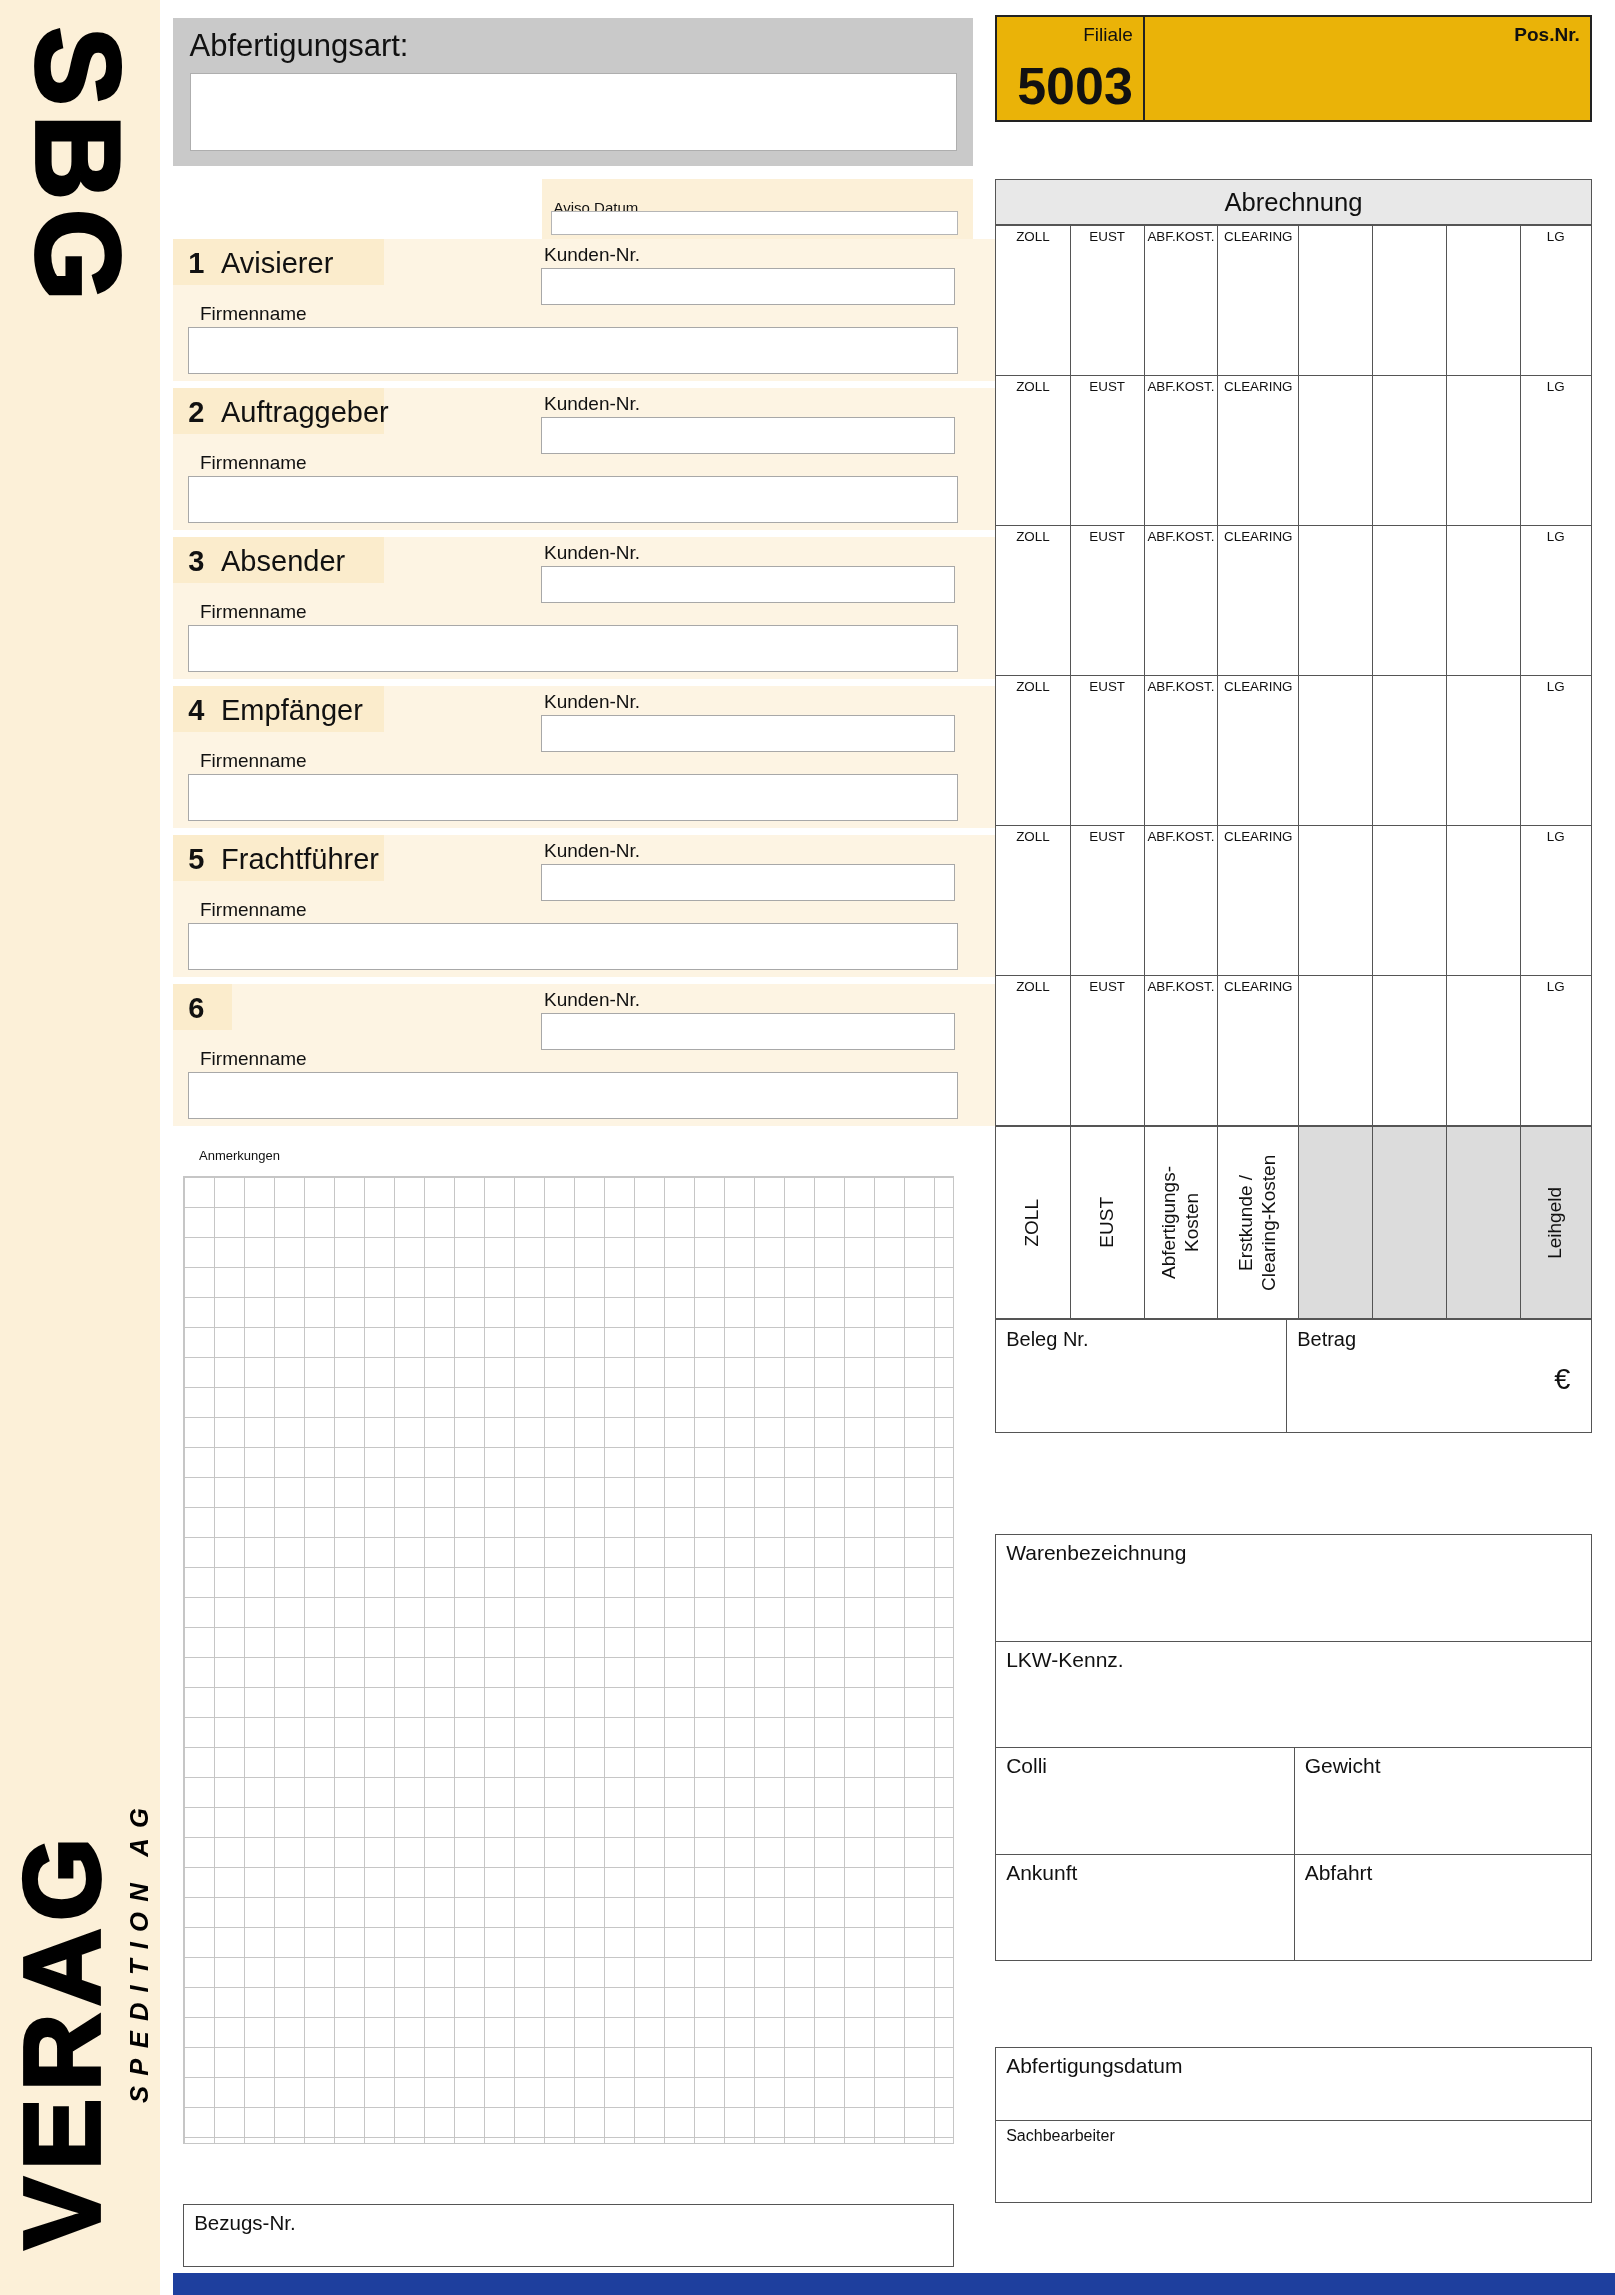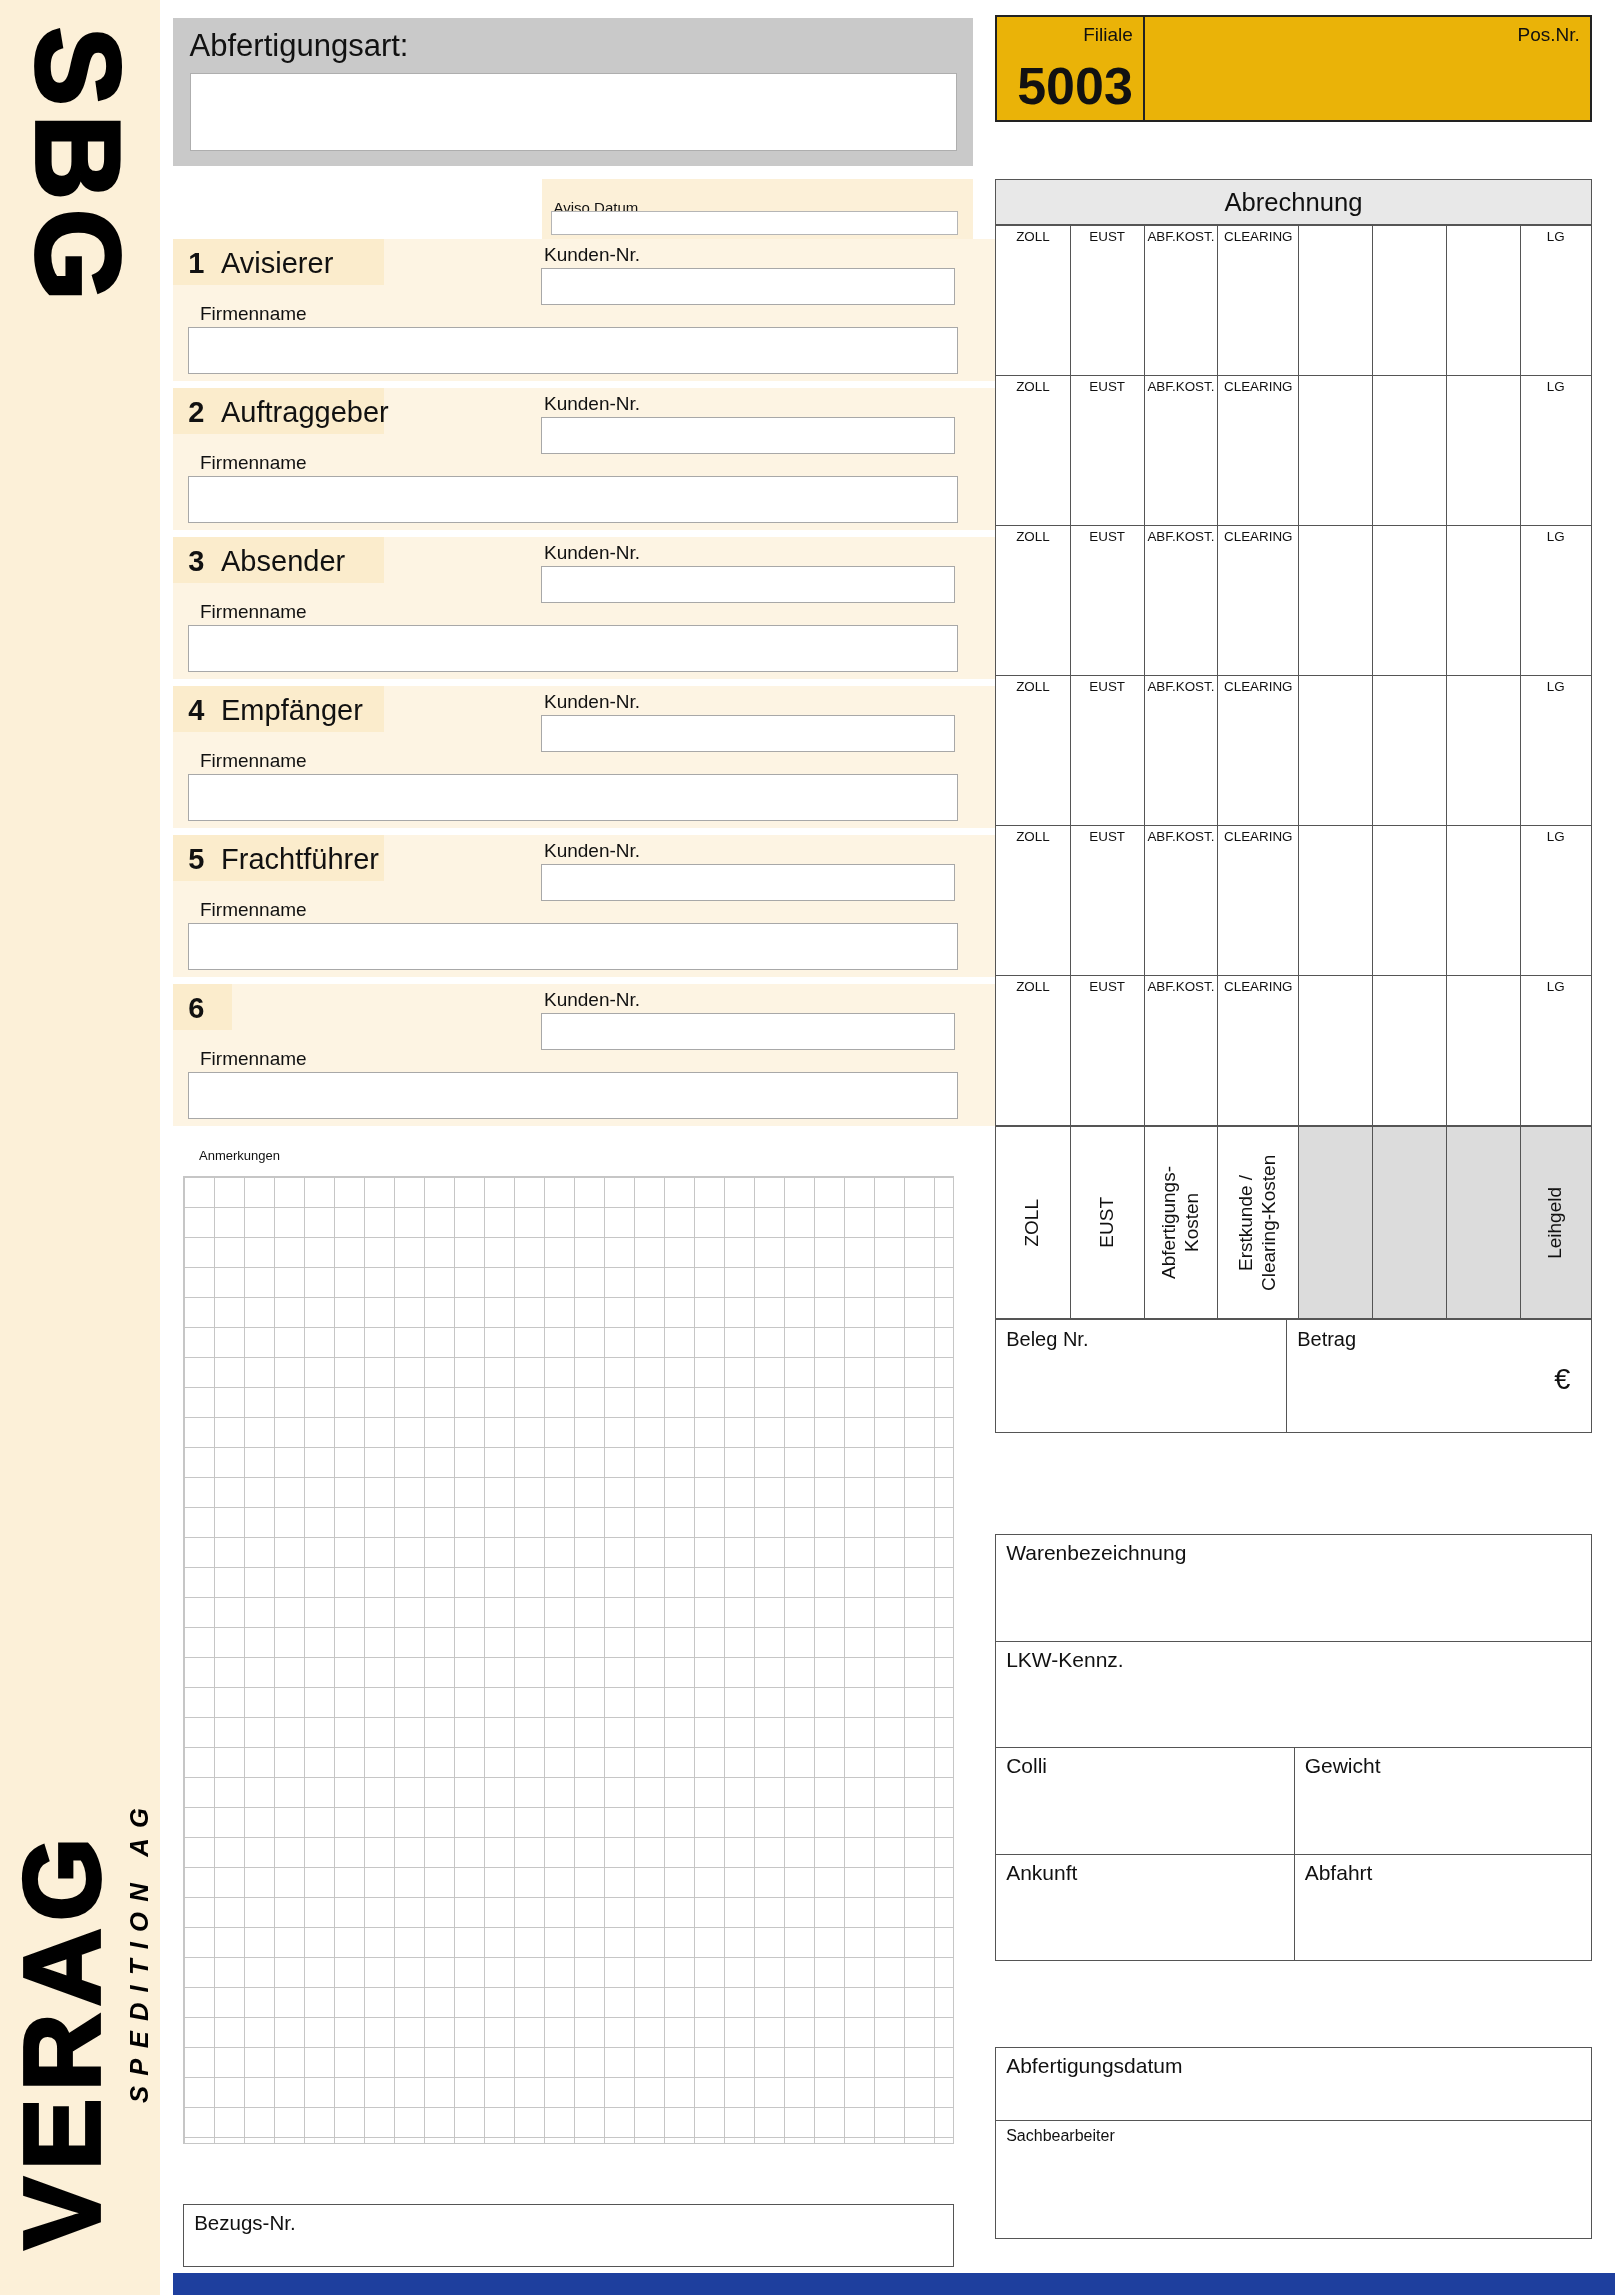--- a/index.html
+++ b/index.html
@@ -21,21 +21,21 @@
 
   
   .abf-box { position: absolute; left: 173px; top: 18px; width: 800px; height: 148px; background: #c9c9c9; }
   .abf-label { position: absolute; left: 16.6px; top: 10.2px; font-size: 31px; }
   .abf-input { position: absolute; left: 16.6px; top: 55px; width: 767px; height: 78px; background: #fff; border: 1.3px solid #aeaeae; }
 
   .fp-box { position: absolute; left: 995px; top: 15.3px; width: 597px; height: 107px; border: 2.6px solid #222; display: flex; background: #eab308; text-align: right; }
   .filiale-cell { width: 148px; border-right: 2.6px solid #222; padding: 6.4px 10.2px; }
   .filiale-label { font-size: 19px; }
   .filiale-value { font-size: 52px; font-weight: bold; margin-top: 10.2px; }
-  .pos-cell { flex: 1; padding: 6.4px 10.2px; font-size: 19px; }
+  .pos-cell { flex: 1; padding: 6.4px 10.2px; font-size: 19px; font-weight: bold; }
 
   
   .aviso-box { position: absolute; left: 542px; top: 179px; width: 431px; height: 60px; background: #fcf0d8; }
   .aviso-label { position: absolute; left: 11.5px; top: 20px; font-size: 15px; }
   .aviso-input { position: absolute; left: 9px; top: 32px; width: 407px; height: 24px; background: #fff; border: 1.3px solid #b5b5b5; }
 
   
   .party { position: absolute; left: 173px; width: 864px; height: 142px; background: #fdf4e3; }
   .party-strip { position: absolute; left: 0; top: 0; width: 211px; height: 46px; background: #fbeccc; }
   .party-strip.narrow { width: 59px; }
@@ -73,21 +73,21 @@
 
   
   .cargo-box { position: absolute; left: 995px; top: 1534px; width: 597px; height: 427px; border: 1.9px solid #555; display: flex; flex-direction: column; background: #fff; }
   .cargo-row { flex: 1; font-size: 21px; }
   .cargo-row + .cargo-row { border-top: 1.9px solid #555; }
   .cargo-row .lbl { padding: 6.4px 10.2px; display: block; }
   .cargo-split { display: flex; }
   .cargo-split .half { width: 50%; }
   .cargo-split .half + .half { border-left: 1.9px solid #555; }
 
-  .proc-box { position: absolute; left: 995px; top: 2047px; width: 597px; height: 192px; border: 1.9px solid #555; display: flex; flex-direction: column; background: #fff; }
+  .proc-box { position: absolute; left: 995px; top: 2047px; width: 597px; height: 156px; border: 1.9px solid #555; display: flex; flex-direction: column; background: #fff; }
   .proc-row1 { height: 73px; border-bottom: 1.9px solid #555; padding: 6.4px 10.2px; font-size: 21px; }
   .proc-row2 { flex: 1; padding: 6.4px 10.2px; font-size: 16px; }
 
   
   .anm-label { position: absolute; left: 199px; top: 1148px; font-size: 13px; }
   .anm-grid { position: absolute; left: 183px; top: 1176px; width: 771px; height: 968px;
               border: 1.3px solid #c6c6c6;
               background-image:
                 linear-gradient(to right, #c6c6c6 1.3px, transparent 1.3px),
                 linear-gradient(to bottom, #c6c6c6 1.3px, transparent 1.3px);

